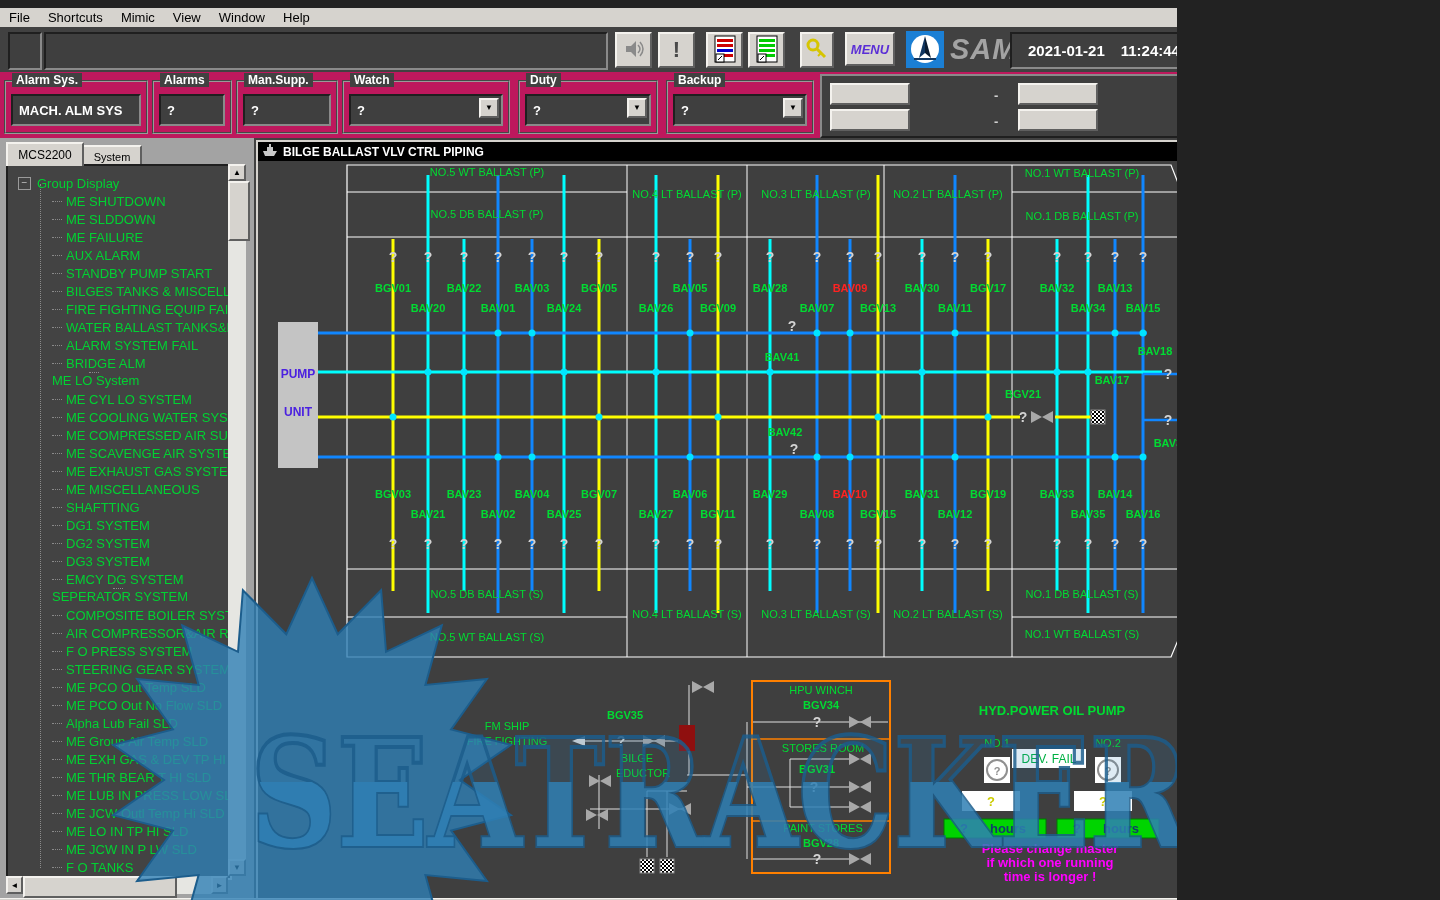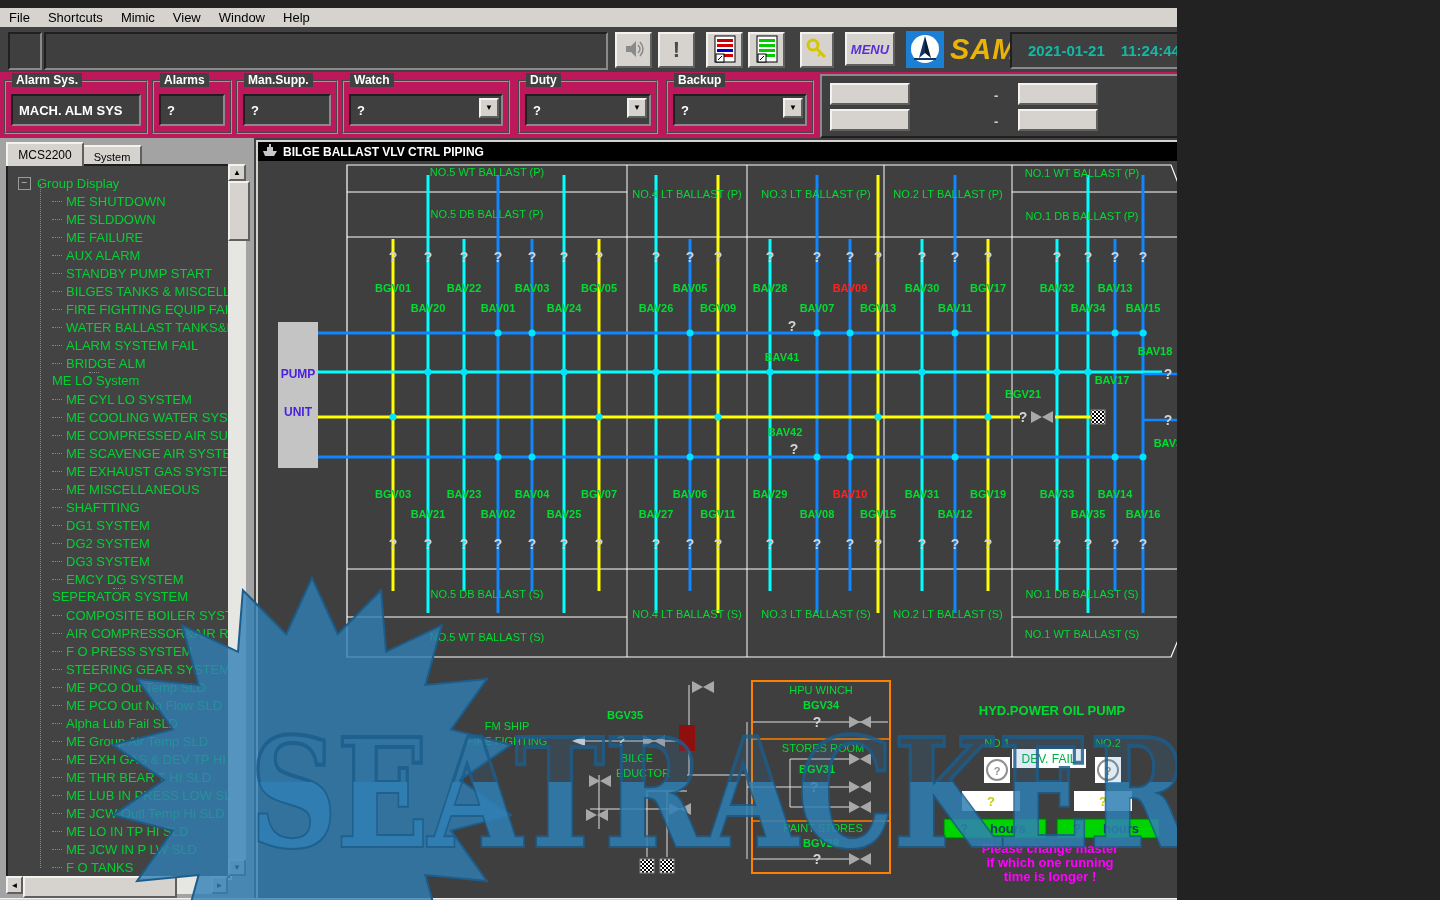--- a/index.html
+++ b/index.html
@@ -14,22 +14,22 @@
   .sunkdark{background:#3f3f3f;border-top:2px solid #1f1f1f;border-left:2px solid #1f1f1f;
             border-bottom:2px solid #8a8a8a;border-right:2px solid #8a8a8a;}
   .raised{background:#d6d3ce;border-top:2px solid #f4f2ee;border-left:2px solid #f4f2ee;
           border-bottom:2px solid #5f5f5f;border-right:2px solid #5f5f5f;}
   .tb-ind{position:absolute;left:8px;top:5px;width:30px;height:34px;}
   .tb-field{position:absolute;left:44px;top:5px;width:560px;height:34px;}
   .tb-btn{position:absolute;top:5px;width:37px;height:36px;padding:0;display:flex;align-items:center;justify-content:center;}
   .excl{font-size:22px;font-weight:bold;color:#4a4a4a;}
   .menu-btn{left:845px;width:50px;height:34px;font-size:13px;font-weight:bold;font-style:italic;color:#5b2fd6;}
   .sam-logo{position:absolute;left:906px;top:4px;width:38px;height:37px;}
-  .sam-text{position:absolute;left:950px;top:6px;font-size:29px;font-weight:bold;font-style:italic;color:#eab308;letter-spacing:1px;}
-  .datetime{position:absolute;left:1010px;top:5px;width:184px;height:33px;color:#14b8a6;font-weight:bold;
+  .sam-text{position:absolute;left:950px;top:6px;font-size:29px;font-weight:bold;font-style:italic;color:#a3a3a3;letter-spacing:1px;}
+  .datetime{position:absolute;left:1010px;top:5px;width:184px;height:33px;color:#ffffff;font-weight:bold;
             font-size:15px;display:flex;align-items:center;justify-content:center;gap:16px;}
   
   .alarmbar{position:absolute;left:0;top:64px;width:1440px;height:66px;background:#be185d;padding-left:48px;}
   .agroup{position:absolute;top:8px;height:50px;border:2px groove #9a9a9a;}
   .aglabel{position:absolute;left:6px;top:-9px;background:#414141;padding:0 4px;color:#fff;
            font-weight:bold;font-size:12px;white-space:nowrap;}
   .afield{position:absolute;left:5px;right:5px;top:12px;height:28px;background:#3f3f3f;
           border-top:2px solid #1f1f1f;border-left:2px solid #1f1f1f;border-bottom:2px solid #8a8a8a;
           border-right:2px solid #8a8a8a;color:#fff;font-weight:bold;font-size:13px;
           display:flex;align-items:center;padding-left:6px;}

